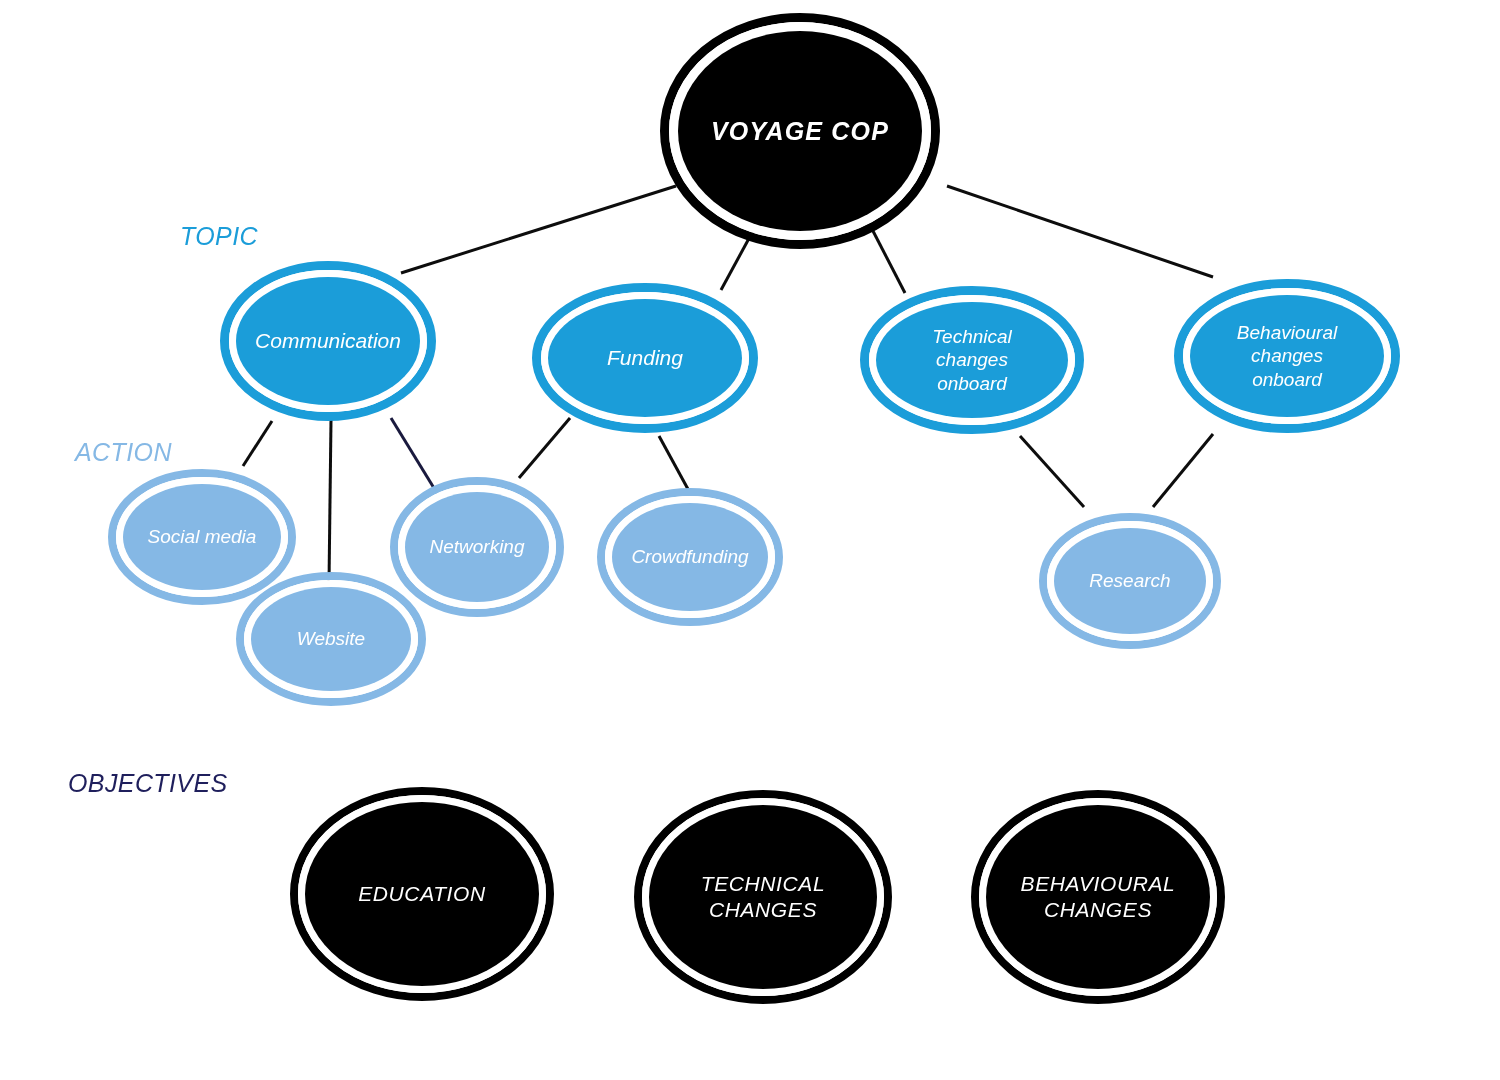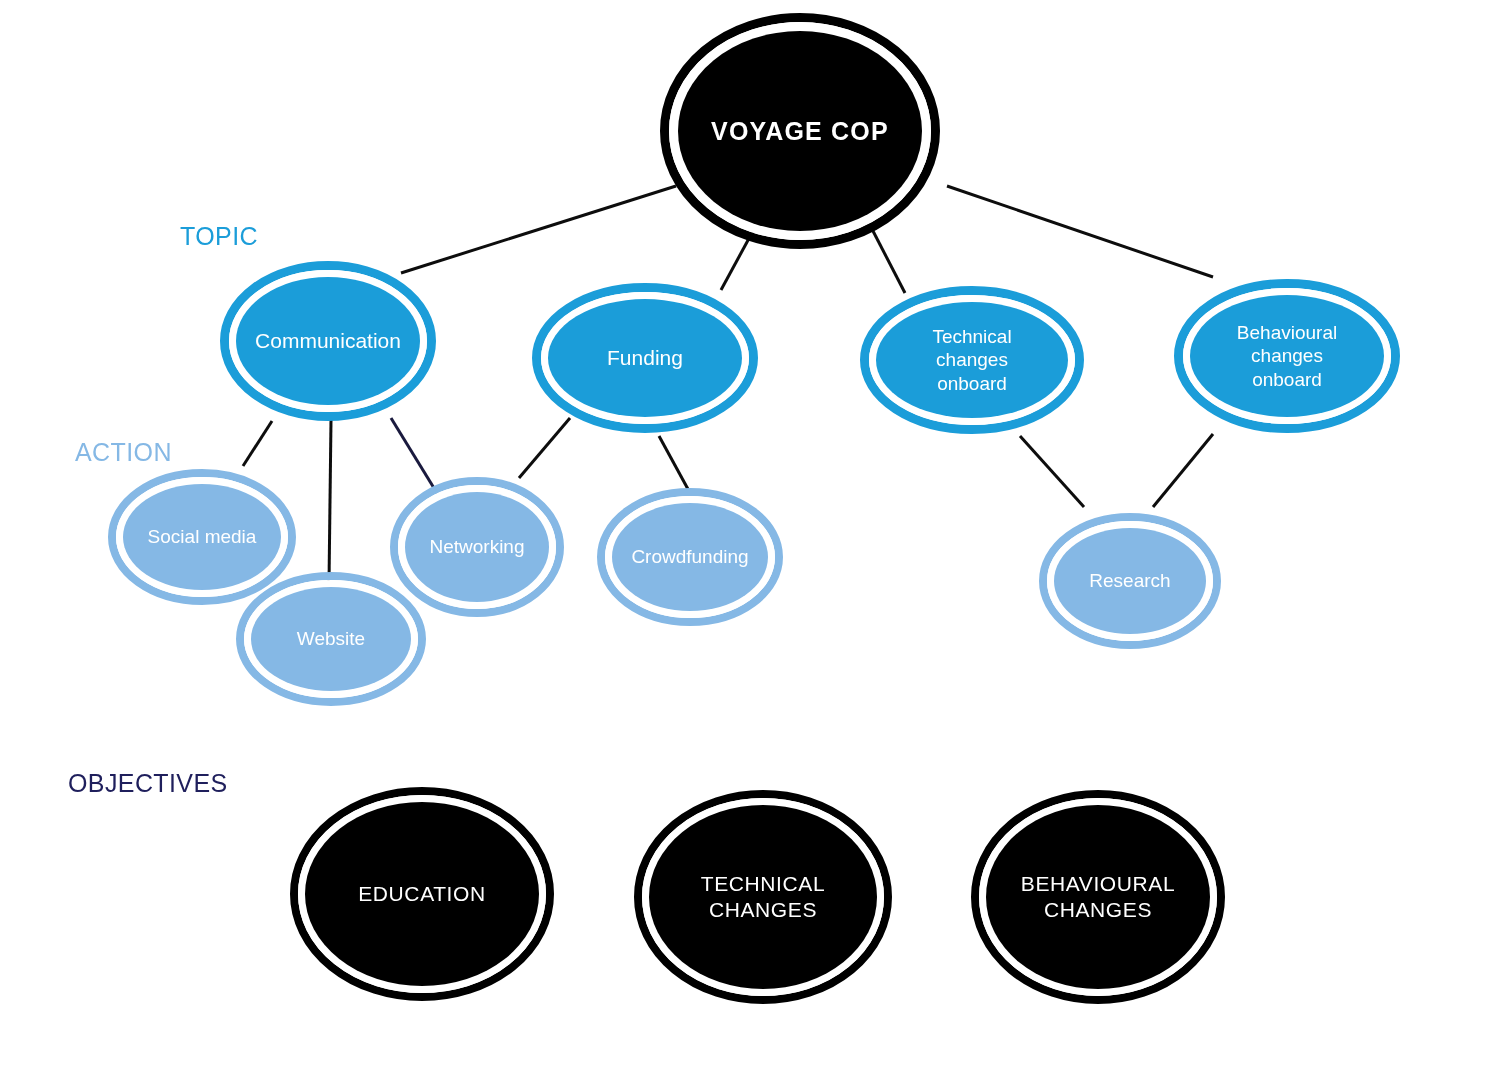--- a/index.html
+++ b/index.html
@@ -11,20 +11,21 @@
     width: 1500px;
     height: 1080px;
     font-family: "Liberation Sans", sans-serif;
     overflow: hidden;
     position: relative;
   }
   #diagram-root {
     position: relative;
     width: 1500px;
     height: 1080px;
+    font-style: italic;
   }
   svg.canvas {
     position: absolute;
     top: 0;
     left: 0;
     width: 1500px;
     height: 1080px;
     display: block;
   }
   .tier-label {

